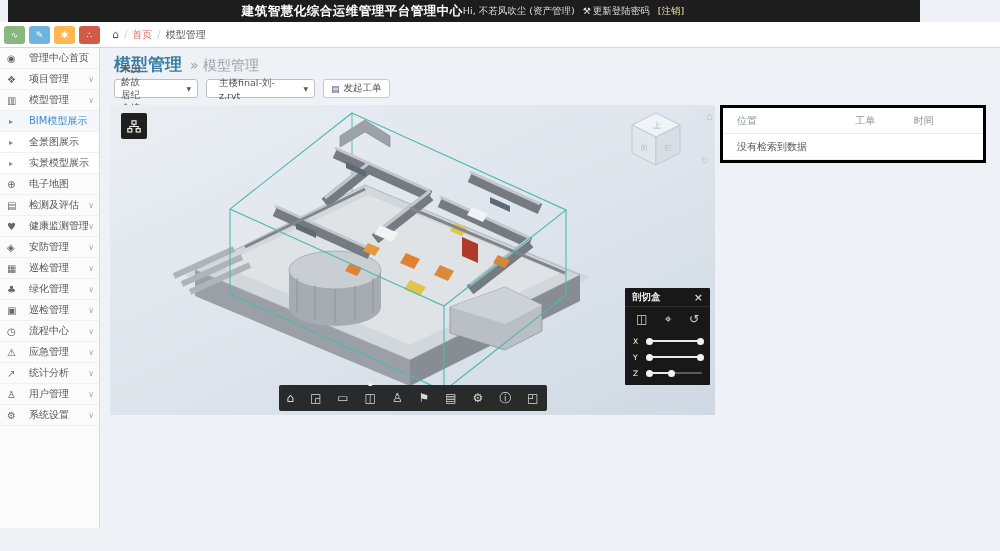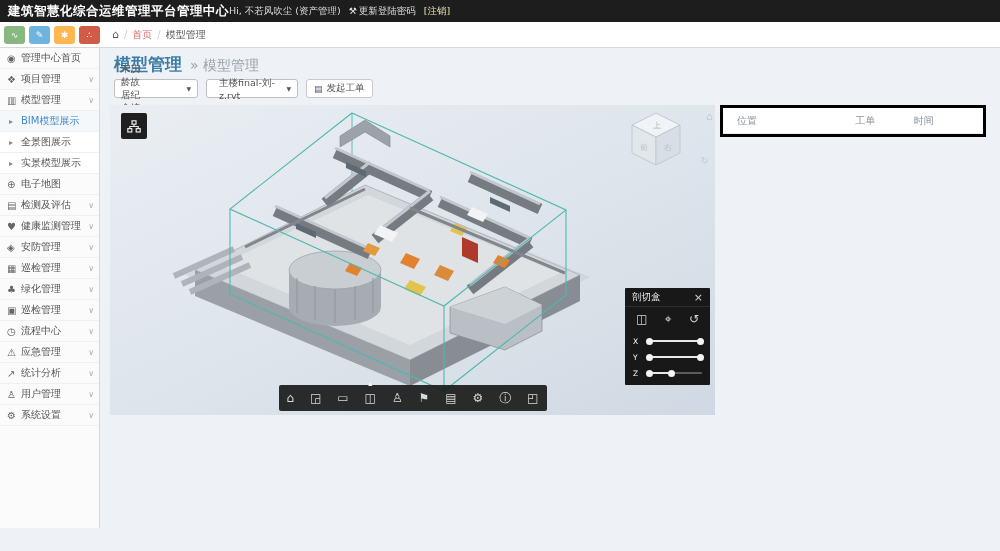--- a/index.html
+++ b/index.html
@@ -1,70 +1,70 @@
 <!DOCTYPE html>
 <html><head>
 <meta charset="utf-8">
 <style>
   * { margin:0; padding:0; box-sizing:border-box; }
   html,body { width:1000px; height:551px; background:#eef1f5; font-family:"DejaVu Sans","Liberation Sans",sans-serif; }
   .app { position:relative; width:1000px; height:551px; overflow:hidden; background:#eef1f5; }
 
   
-  .topbar { position:absolute; left:0; top:0; width:1000px; height:22px; background:#1d1d1d; display:flex; align-items:center; justify-content:flex-start; }
+  .topbar { position:absolute; left:8px; top:0; width:912px; height:22px; background:#1d1d1d; display:flex; align-items:center; justify-content:center; }
   .brand { color:#fff; font-size:12.5px; font-weight:bold; padding-left:8px; letter-spacing:.5px; white-space:nowrap; }
   .topbar-right { display:flex; align-items:center; gap:8px; padding-right:10px; color:#ddd; font-size:9.5px; white-space:nowrap; }
   .topbar-right .wr { color:#eee; font-size:9px; margin-right:2px; }
   .logout { color:#e9e3a9; }
 
   
   .secondbar { position:absolute; left:0; top:22px; width:1000px; height:26px; background:#fff; border-bottom:1px solid #d8d8d8; display:flex; align-items:center; }
   .quick { display:flex; gap:4px; padding-left:4px; width:100px; }
   .qbtn { width:21px; height:18px; border-radius:3px; color:#fff; font-size:9px; display:flex; align-items:center; justify-content:center; cursor:pointer; }
   .q0{background:#87b87f;} .q1{background:#6fb3e0;} .q2{background:#ffb752;} .q3{background:#d15b47;}
   .crumbs { display:flex; align-items:center; gap:5px; font-size:10px; color:#666; padding-left:12px; }
   .crumbs .hic { color:#555; font-size:11px; }
   .crumbs .sep { color:#ccc; }
   .crumbs .bc-home { color:#d9706a; }
   .crumbs .bc-cur { color:#555; }
 
   
   .sidebar { position:absolute; left:0; top:48px; width:100px; height:480px; background:#fbfbfb; border-right:1px solid #d9d9d9; }
   .side-item { height:21px; display:flex; align-items:center; padding:0 5px 0 7px; border-bottom:1px solid #f0f0f0; font-size:10px; color:#555; cursor:pointer; background:#fbfbfb; }
   .si-ic { width:14px; font-size:10px; color:#666; flex:0 0 14px; }
-  .si-tx { flex:1; white-space:nowrap; overflow:hidden; }
+  .si-tx { flex:1; white-space:nowrap; overflow:hidden;margin-left:8px; }
   .si-ch { color:#aaa; font-size:8px; }
   .sub { background:#fff; }
   .sub .side-item { background:#fff; padding-left:9px; }
   .sub .si-ic { color:#888; font-size:8px; width:12px; flex:0 0 12px; }
   .sub .active { color:#418bca; background:#f4f8fb; }
   .sub .active .si-tx { color:#418bca; }
 
   
   .content { position:absolute; left:100px; top:48px; width:900px; height:480px; }
   .page-head { position:absolute; left:14px; top:5px; display:flex; align-items:baseline; gap:8px; }
   .page-title { color:#3a7ca5; font-size:17px; font-weight:bold; }
   .page-crumb { color:#9aa3ab; font-size:14px; }
   .controls { position:absolute; left:14px; top:31px; display:flex; gap:8px; align-items:center; }
   .sel { height:19px; background:#fff; border:1px solid #bfbfbf; border-radius:3px; font-size:9.5px; color:#555; display:flex; align-items:center; padding:0 6px; gap:8px; cursor:pointer; }
   .sel .caret { font-size:6px; color:#555; margin-left:auto; }
-  .sel-project { width:84px;gap:40px; } .sel-model { width:92px;padding-left:12px; }
+  .sel-project { width:84px;gap:40px; } .sel-model { width:109px;padding-left:12px; }
   .btn-order { height:19px; background:#fff; border:1px solid #c9c9c9; border-radius:3px; font-size:9.5px; color:#555; display:flex; align-items:center; gap:4px; padding:0 7px; cursor:pointer; }
   .btn-order .doc { font-size:9px; color:#557; }
 
   
   .viewer { position:absolute; left:10px; top:57px; width:605px; height:310px; background:linear-gradient(155deg,#eaeef3 0%,#dde4eb 55%,#d0d9e3 100%); overflow:hidden; }
   .canvas { position:absolute; left:0; top:0; width:605px; height:310px; }
   .tree-btn { position:absolute; left:11px; top:8px; width:26px; height:26px; background:#1f1f1f; border-radius:2px; display:flex; align-items:center; justify-content:center; cursor:pointer; }
   .cube-wrap { position:absolute; right:18px; top:4px; width:70px; height:66px; }
   .cube-home { position:absolute; right:2px; top:5px; color:#c4ccd5; font-size:11px; }
   .cube-orbit { position:absolute; right:6px; top:50px; color:#c4ccd5; font-size:10px; }
 
   .clip-panel { position:absolute; left:515px; top:183px; width:85px; height:97px; background:#181818; border-radius:1px; color:#eee; }
-  .cp-head { height:19px; display:flex; align-items:center; justify-content:space-between; padding:0 7px; border-bottom:1px solid #2e2e2e; }
+  .cp-head { height:19px; display:flex; align-items:center; justify-content:space-between; padding:0 7px; border-bottom:1px solid #2e2e2e;font-weight:bold; }
   .cp-title { font-size:9.5px; color:#f2f2f2; }
   .cp-close { font-size:11px; color:#cfcfcf; cursor:pointer; line-height:1; }
   .cp-icons { height:24px; display:flex; align-items:center; justify-content:space-between; padding:0 11px; color:#d4d4d4; font-size:12px; }
   .cp-icons span { cursor:pointer; }
   .cp-sliders { padding:2px 8px 0 8px; }
   .cp-row { height:16px; display:flex; align-items:center; gap:6px; }
   .cp-lab { font-size:7.5px; color:#fff; width:7px; }
   .cp-track { position:relative; flex:1; height:2px; background:#5b5b5b; border-radius:1px; }
   .cp-fill { position:absolute; top:0; height:2px; background:#e8e8e8; }
   .cp-h { position:absolute; top:-2.5px; width:7px; height:7px; border-radius:50%; background:#f4f4f4; margin-left:-3.5px; cursor:pointer; }
@@ -399,16 +399,17 @@
         <span class="vt-ic">◰</span>
       </div>
     </div>
 
     <div class="rtable">
       <div class="rt-head">
         <div class="rt-c1">位置</div>
         <div class="rt-c2">工单</div>
         <div class="rt-c3">时间</div>
       </div>
+      <div class="rt-empty">没有检索到数据</div>
     </div>
   </main>
 
 </div>
 
 </body></html>

